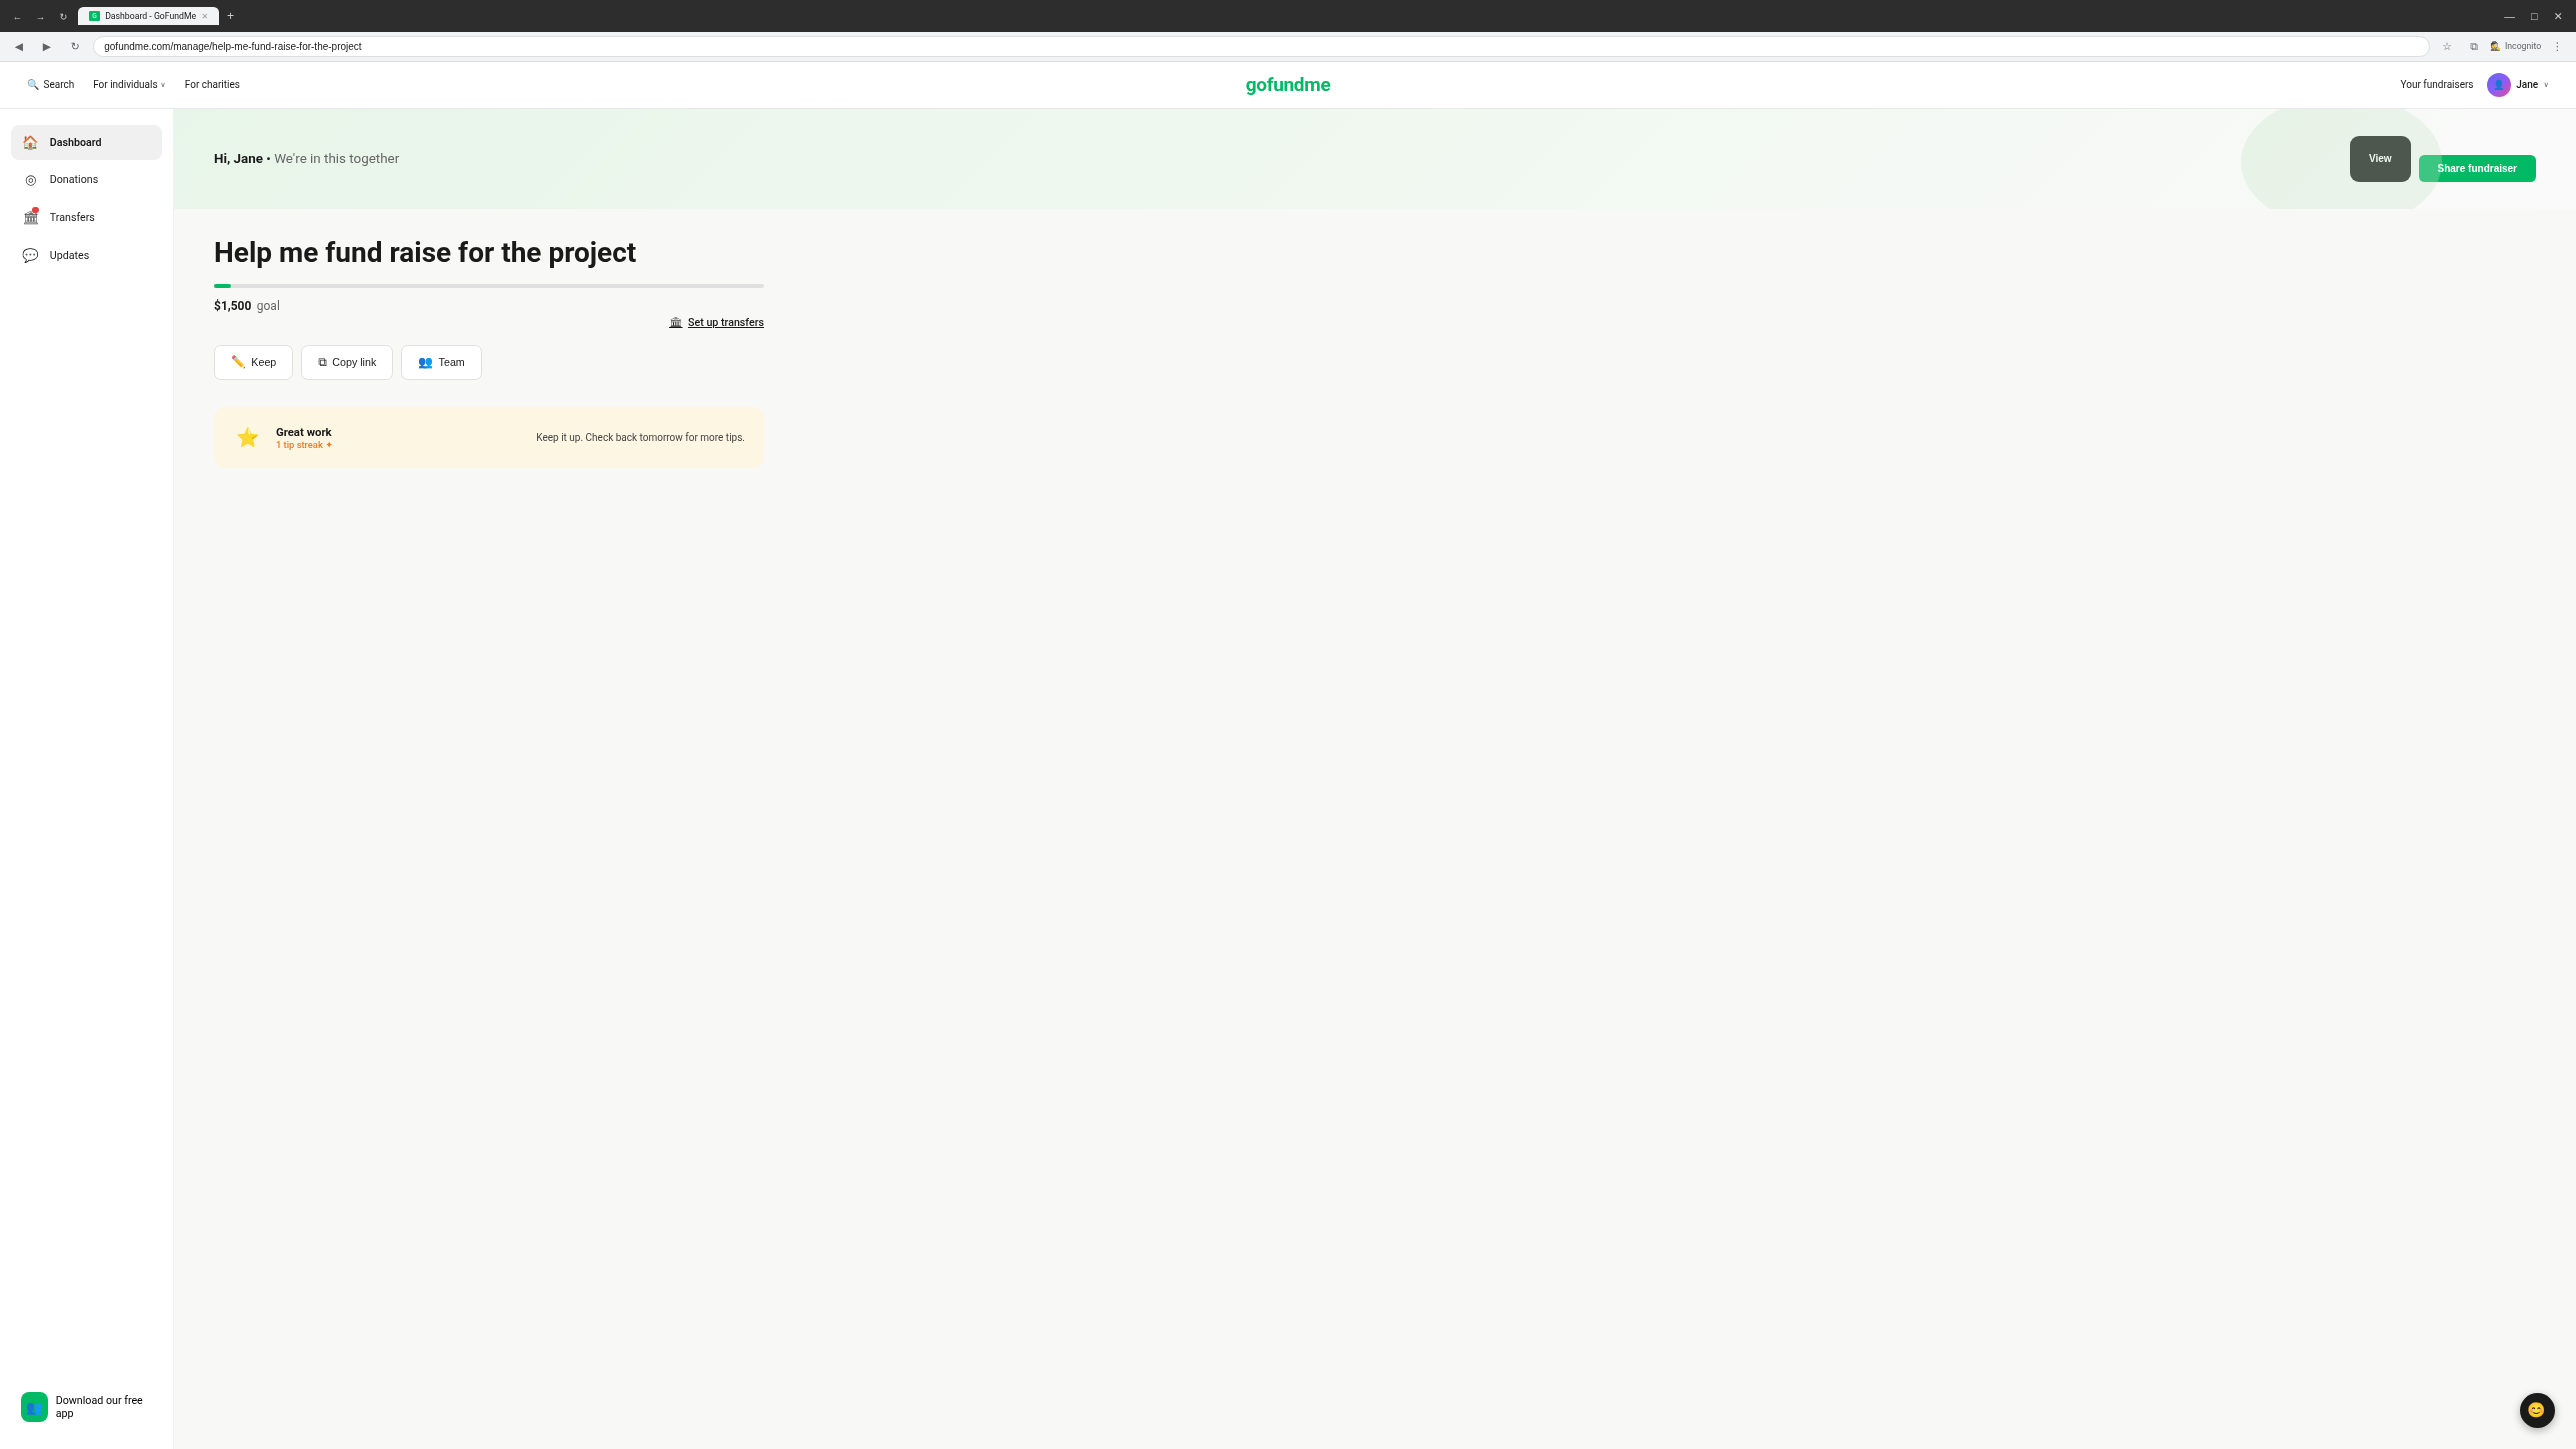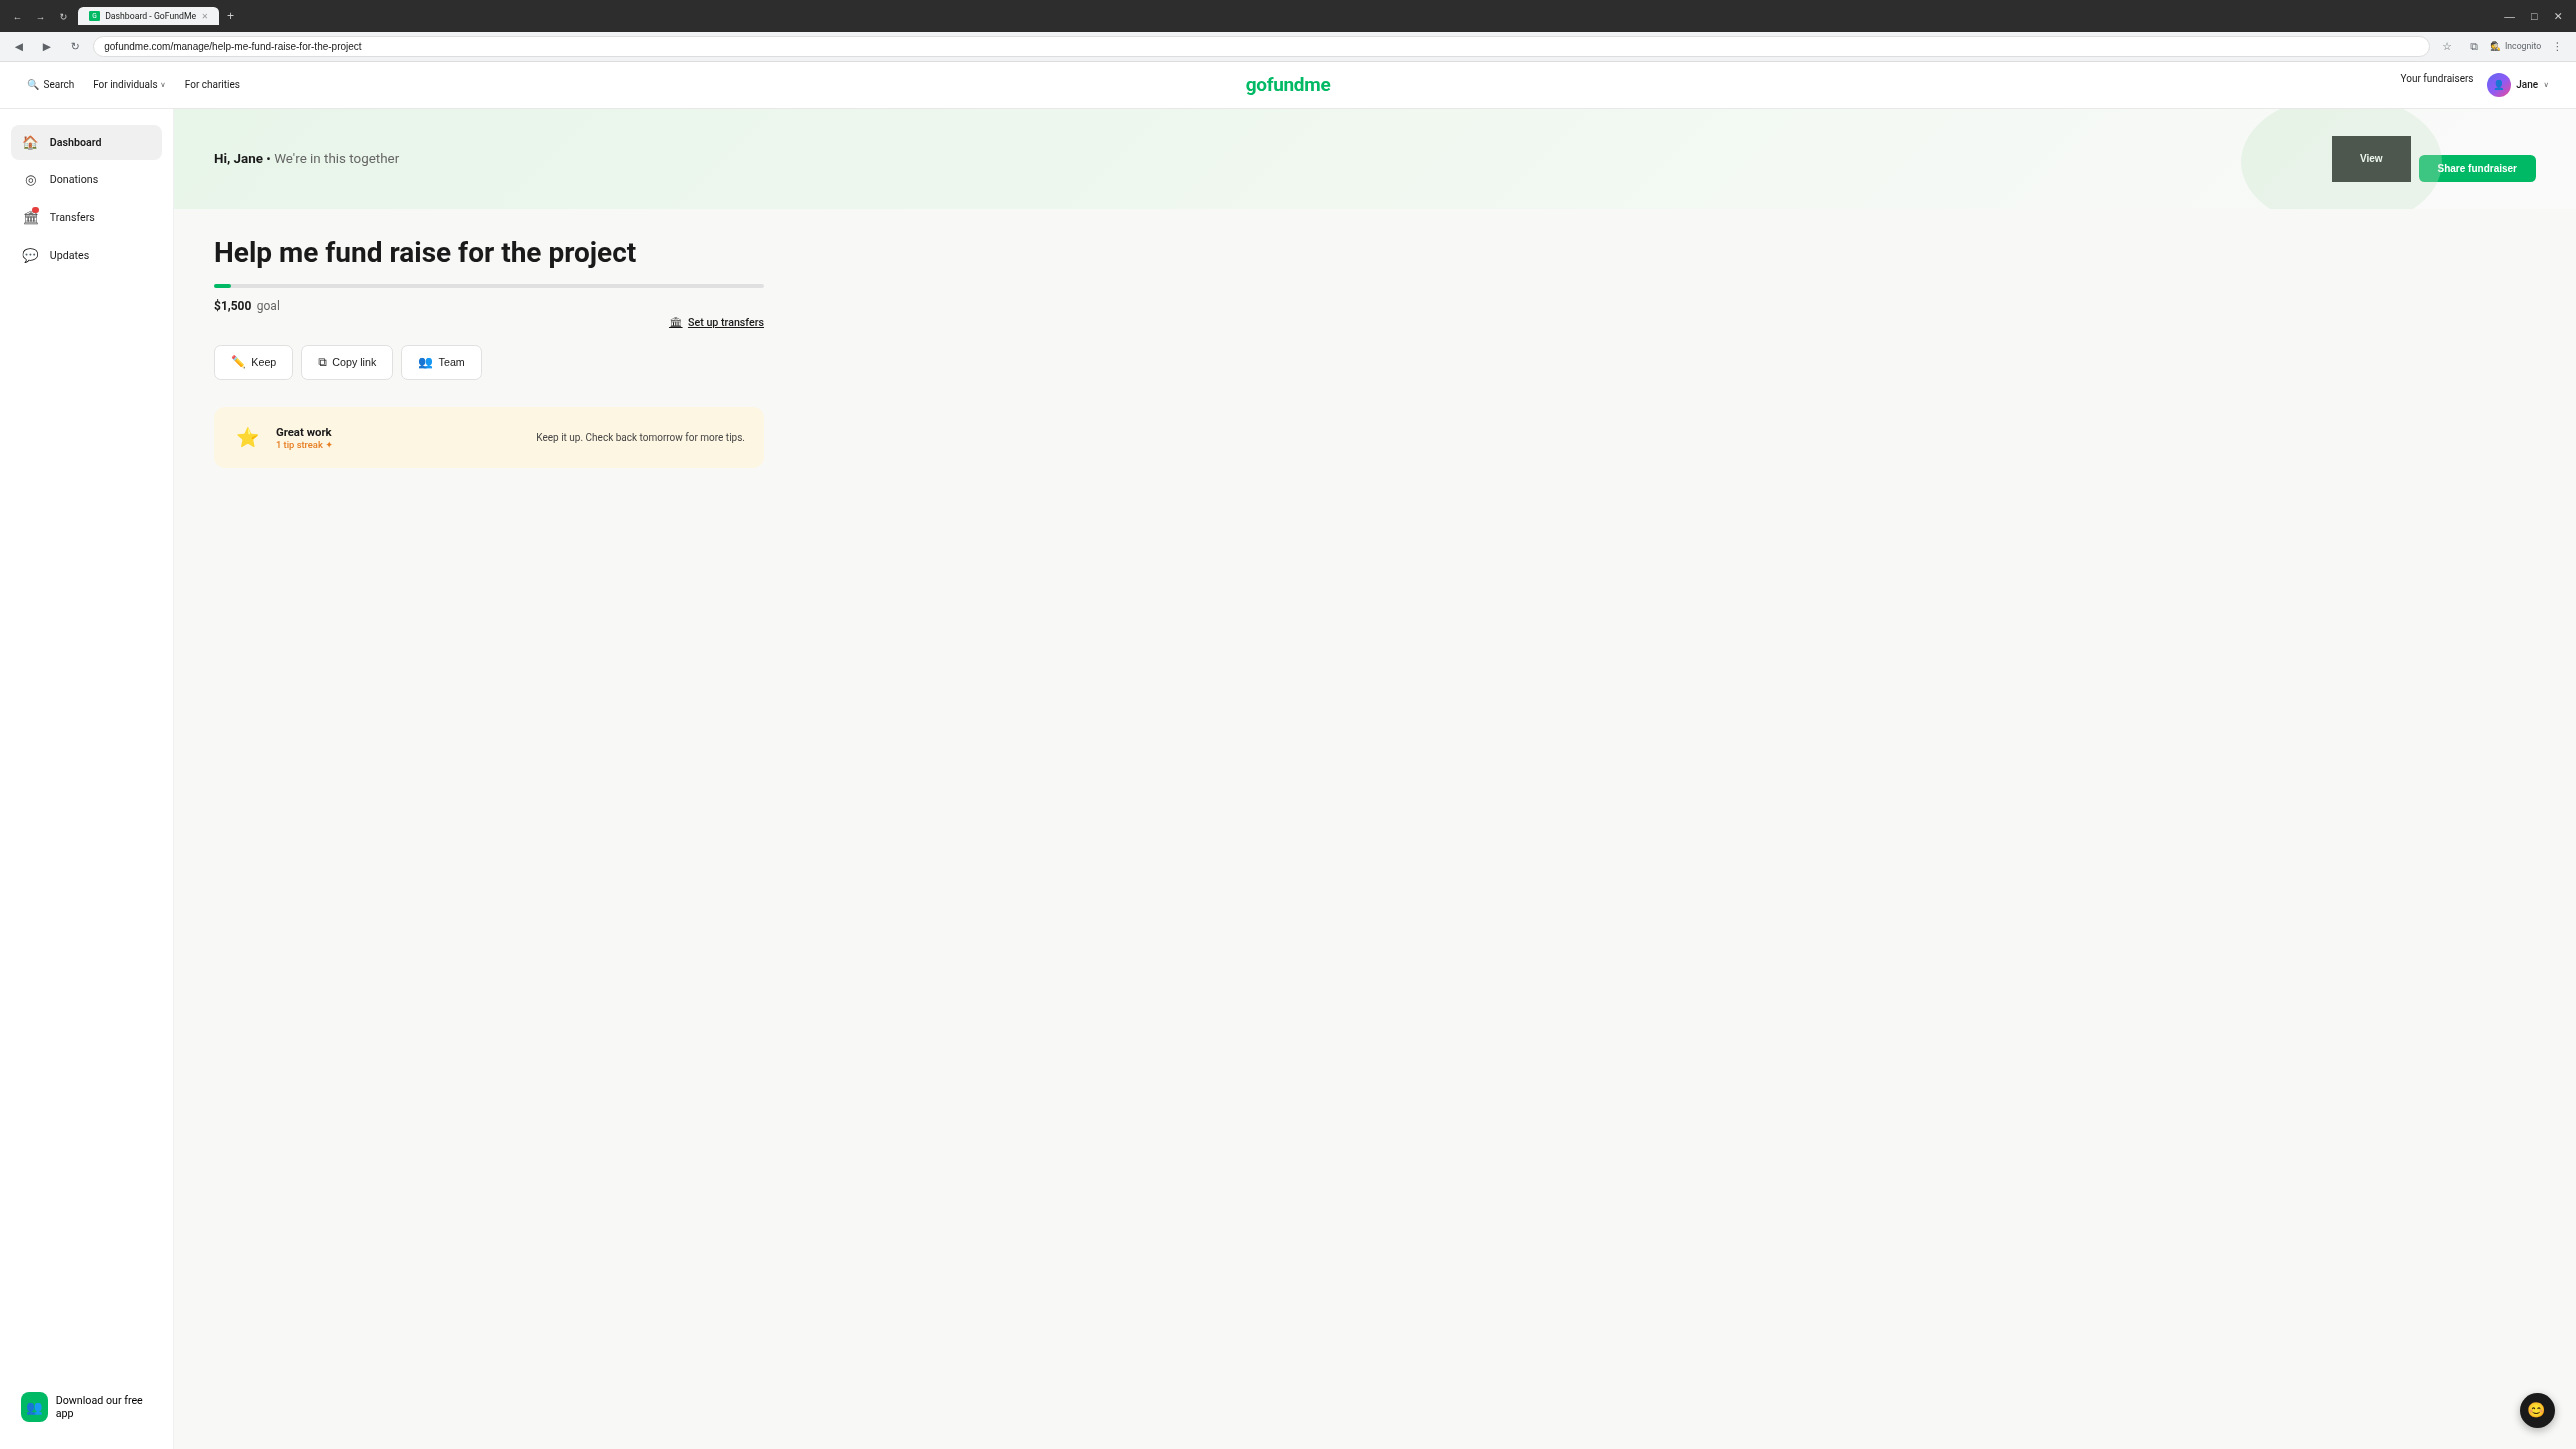--- a/index.html
+++ b/index.html
@@ -209,21 +209,21 @@
     }
     .gofundme-logo {
       font-size: 19px;
       font-weight: 700;
       color: #00b964;
       letter-spacing: -0.3px;
     }
     .header-right {
       margin-left: auto;
       display: flex;
-      align-items: flex-start;
+      align-items: center;
       gap: 13.4px;
     }
     .your-fundraisers-link {
       color: #1a1a1a;
       font-size: 10px;
       cursor: pointer;
       text-decoration: none;
     }
     .user-menu {
       display: flex;
@@ -367,22 +367,22 @@
       font-weight: 400;
     }
     .banner-actions {
       display: flex;
       gap: 8px;
     }
     .btn-view {
       background: #1a1a1a;
       color: white;
       border: none;
-      border-radius: 0;
-      padding: 8px 28px;
+      border-radius: 9px;
+      padding: 8px 19px;
       font-size: 10px;
       font-weight: 600;
       cursor: pointer;
     }
     .btn-share {
       background: #00b964;
       color: white;
       border: none;
       border-radius: 5.4px;
       padding: 8px 19px;

